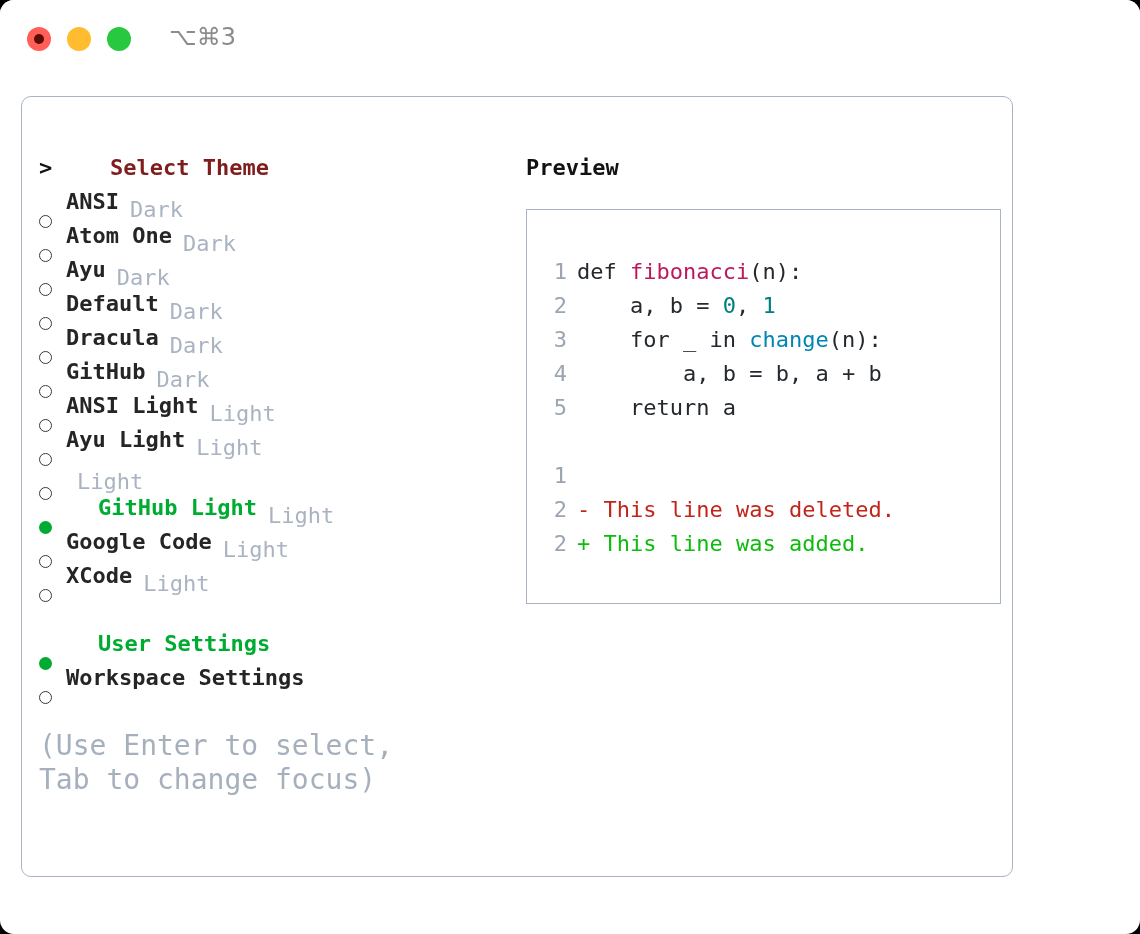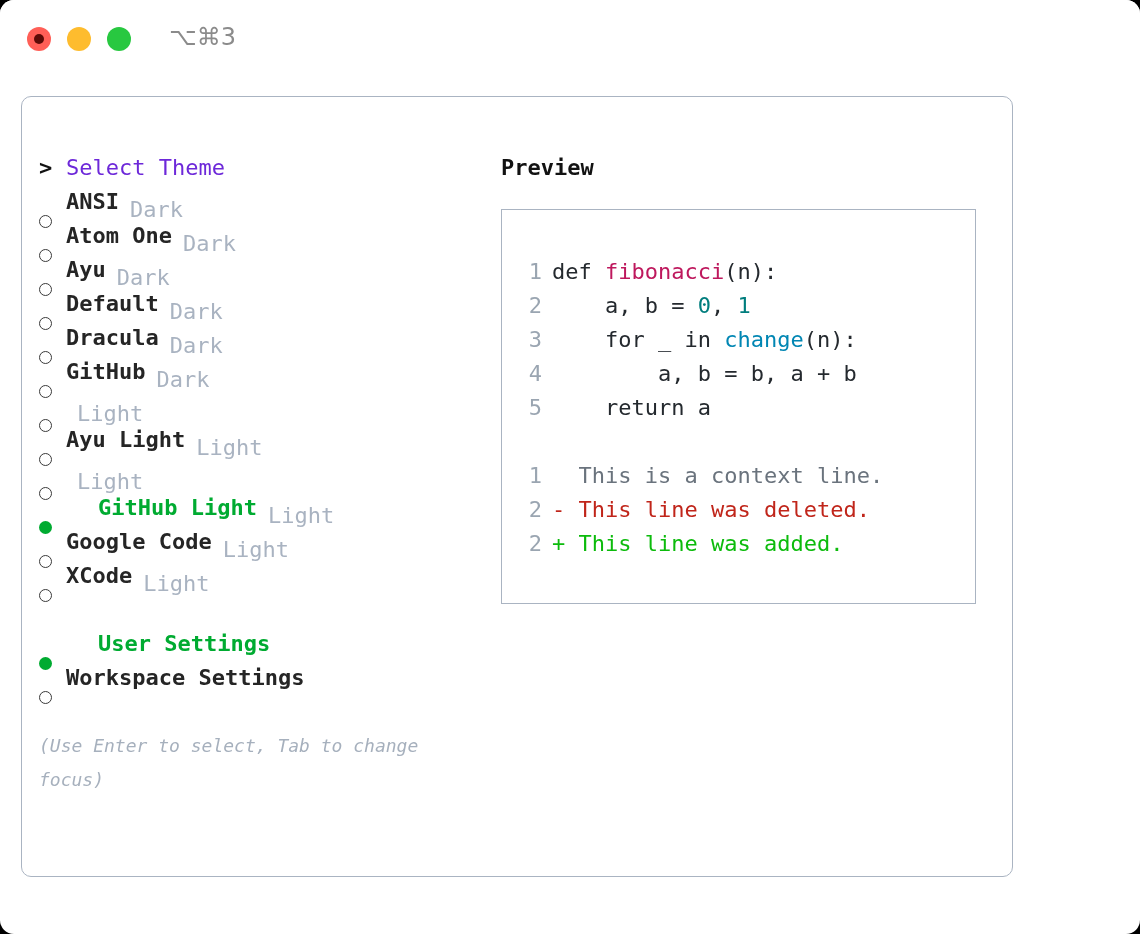--- a/index.html
+++ b/index.html
@@ -105,21 +105,21 @@
     line-height: 34px;
     display: flex;
     align-items: center;
   }
   .header-caret {
     width: 27px;
     display: inline-block;
     color: #121212;
     font-weight: bold;
   }
-  .header-title { color: #6d28d9; font-weight: normal; }
+  .header-title { color: #7f1d1d; font-weight: bold; margin-left: 44px; }
   .bullet-sel {
     position: relative;
     width: 27px;
     flex: 0 0 27px;
     display: inline-block;
   }
   .bullet-sel::before {
     content: "";
     position: absolute;
     left: 0px;
@@ -168,31 +168,30 @@
     font-size: 22px;
     color: #121212;
     font-weight: bold;
     height: 34px;
     line-height: 34px;
     padding-left: 27px;
   }
 
   .hint {
     margin-top: 34px;
-    font-size: 18px;
+    font-size: 28px;
     color: #a6b0bd;
     line-height: 34px;
     width: 400px;
-    font-style: italic;
   }
 
   
   .right-col {
     position: absolute;
-    left: 479px;
+    left: 504px;
     top: 54px;
     width: 490px;
   }
   .preview-title {
     font-size: 22px;
     font-weight: bold;
     color: #121212;
     height: 34px;
     line-height: 34px;
   }
@@ -282,20 +281,21 @@
             <span class="item-label">Dracula</span>
             <span class="item-tag">Dark</span>
           </div>
           <div class="row">
             <span class="bullet-unsel"></span>
             <span class="item-label">GitHub</span>
             <span class="item-tag">Dark</span>
           </div>
           <div class="row">
             <span class="bullet-unsel"></span>
+            <span class="item-label">ANSI Light</span>
             <span class="item-tag">Light</span>
           </div>
           <div class="row">
             <span class="bullet-unsel"></span>
             <span class="item-label">Ayu Light</span>
             <span class="item-tag">Light</span>
           </div>
           <div class="row">
             <span class="bullet-unsel"></span>
             <span class="item-tag">Light</span>
@@ -340,21 +340,21 @@
       <div class="preview-box">
         <div id="code-block">
             <div class="code-line"><span class="lineno">1</span><span class="code-text"><span class="tok-plain">def </span><span class="tok-fn">fibonacci</span><span class="tok-plain">(n):</span></span></div>
             <div class="code-line"><span class="lineno">2</span><span class="code-text"><span class="tok-plain">    a, b = </span><span class="tok-num">0</span><span class="tok-plain">, </span><span class="tok-num">1</span></span></div>
             <div class="code-line"><span class="lineno">3</span><span class="code-text"><span class="tok-plain">    for _ in </span><span class="tok-bi">change</span><span class="tok-plain">(n):</span></span></div>
             <div class="code-line"><span class="lineno">4</span><span class="code-text"><span class="tok-plain">        a, b = b, a + b</span></span></div>
             <div class="code-line"><span class="lineno">5</span><span class="code-text"><span class="tok-plain">    return a</span></span></div>
           </div>
         <div class="diff-gap"></div>
         <div id="diff-block">
-            <div class="code-line"><span class="lineno">1</span><span class="diff-ctx">  </span><span class="diff-ctx">This is a context line.</span></div>
+            <div class="code-line"><span class="lineno">1</span><span class="diff-ctx">  </span></div>
             <div class="code-line"><span class="lineno">2</span><span class="diff-del">- </span><span class="diff-del">This line was deleted.</span></div>
             <div class="code-line"><span class="lineno">2</span><span class="diff-add">+ </span><span class="diff-add">This line was added.</span></div>
           </div>
       </div>
     </div>
 
   </div>
 </div>
 
 </body></html>

